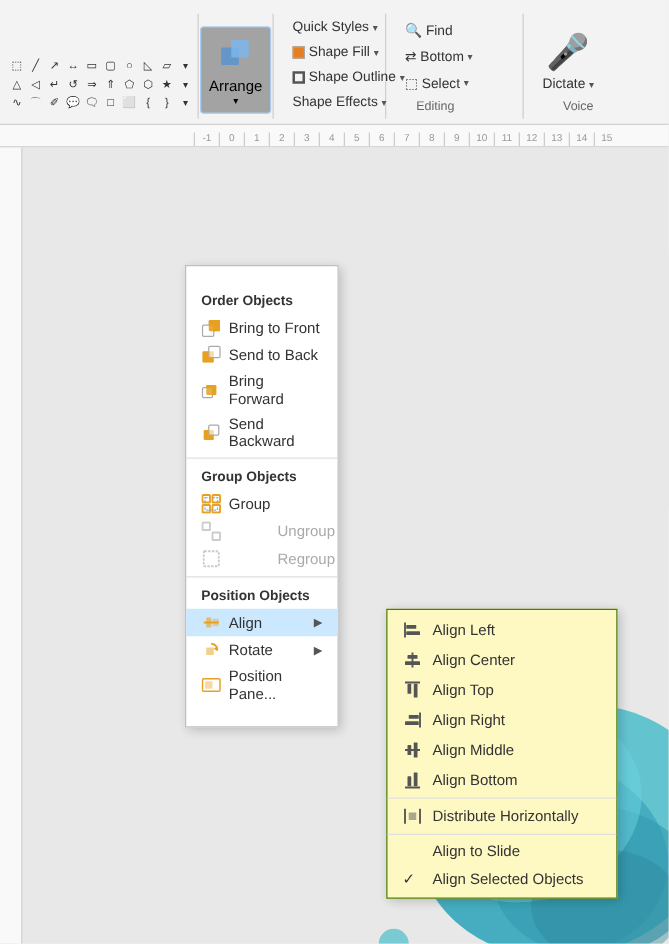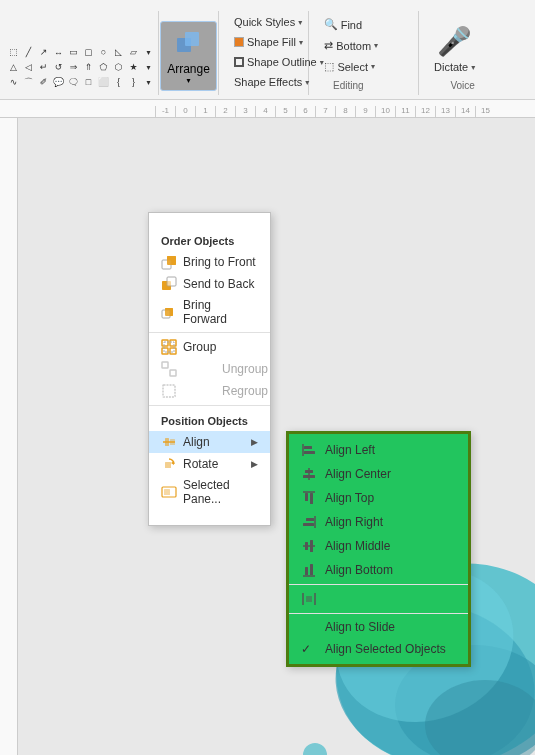--- a/index.html
+++ b/index.html
@@ -197,23 +197,23 @@
     .menu-arrow {
       margin-left: auto;
       font-size: 9px;
       color: #555;
     }
 
     
     .submenu {
       position: absolute;
       top: 0;
-      left: 137px;
-      background: #22c55e;
-      border: 3px solid #4d7c0f;
+      left: 160px;
+      background: #fef9c3;
+      border: 1px solid #4d7c0f;
       box-shadow: 2px 2px 8px rgba(0,0,0,0.2);
       width: 185px;
       z-index: 101;
       padding: 4px 0;
     }
 
     .submenu-item {
       display: flex;
       align-items: center;
       padding: 4px 12px;
@@ -431,22 +431,31 @@
 
     <div class="menu-item">
       <svg class="menu-icon" viewBox="0 0 16 16">
         <rect x="4" y="4" width="8" height="8" fill="#e8a020" rx="1"></rect>
         <rect x="1" y="6" width="8" height="8" fill="white" stroke="#aaa" stroke-width="1" rx="1"></rect>
         <rect x="4" y="4" width="8" height="8" fill="#e8a020" rx="1" opacity="0.85"></rect>
       </svg>
       <span>Bring Forward</span>
     </div>
 
+    <div class="menu-item">
+      <svg class="menu-icon" viewBox="0 0 16 16">
+        <rect x="2" y="6" width="8" height="8" fill="#e8a020" rx="1"></rect>
+        <rect x="6" y="2" width="8" height="8" fill="white" stroke="#aaa" stroke-width="1" rx="1"></rect>
+        <rect x="2" y="6" width="8" height="8" fill="#e8a020" rx="1" opacity="0.4"></rect>
+      </svg>
+      <span>Send Backward</span>
+    </div>
 
     <div class="menu-separator"></div>
+    <div class="menu-section-header">Group Objects</div>
 
     <div class="menu-item">
       <svg class="menu-icon" viewBox="0 0 16 16">
         <rect x="1" y="1" width="6" height="6" fill="none" stroke="#e8a020" stroke-width="1.5" rx="0.5"></rect>
         <rect x="9" y="1" width="6" height="6" fill="none" stroke="#e8a020" stroke-width="1.5" rx="0.5"></rect>
         <rect x="1" y="9" width="6" height="6" fill="none" stroke="#e8a020" stroke-width="1.5" rx="0.5"></rect>
         <rect x="9" y="9" width="6" height="6" fill="none" stroke="#e8a020" stroke-width="1.5" rx="0.5"></rect>
         <rect x="3" y="3" width="10" height="10" fill="none" stroke="#aaa" stroke-width="1" stroke-dasharray="2,1"></rect>
       </svg>
       <span>Group</span>
@@ -535,20 +544,21 @@
         </div>
 
         <div class="align-item-separator"></div>
 
         <div class="submenu-item">
           <svg width="16" height="16" viewBox="0 0 16 16">
             <line x1="2" y1="2" x2="2" y2="14" stroke="#555" stroke-width="1.5"></line>
             <line x1="14" y1="2" x2="14" y2="14" stroke="#555" stroke-width="1.5"></line>
             <rect x="5" y="5" width="6" height="6" fill="#555" opacity="0.5" rx="0.5"></rect>
           </svg>
+          <span>Distribute Horizontally</span>
         </div>
 
 
         <div class="align-item-separator"></div>
 
         <div class="submenu-item">
           <span style="width:16px; display:inline-block;"></span>
           <span>Align to Slide</span>
         </div>
 
@@ -567,17 +577,17 @@
       </svg>
       <span>Rotate</span>
       <span class="menu-arrow">▶</span>
     </div>
 
     <div class="menu-item">
       <svg class="menu-icon" viewBox="0 0 16 16">
         <rect x="1" y="3" width="14" height="10" fill="none" stroke="#e8a020" stroke-width="1.2" rx="1"></rect>
         <rect x="3" y="5" width="6" height="6" fill="#e8a020" opacity="0.4" rx="0.5"></rect>
       </svg>
-      <span>Selected Pane...</span>
+      <span>Position Pane...</span>
     </div>
   </div>
 
 </div>
 
 </body></html>

